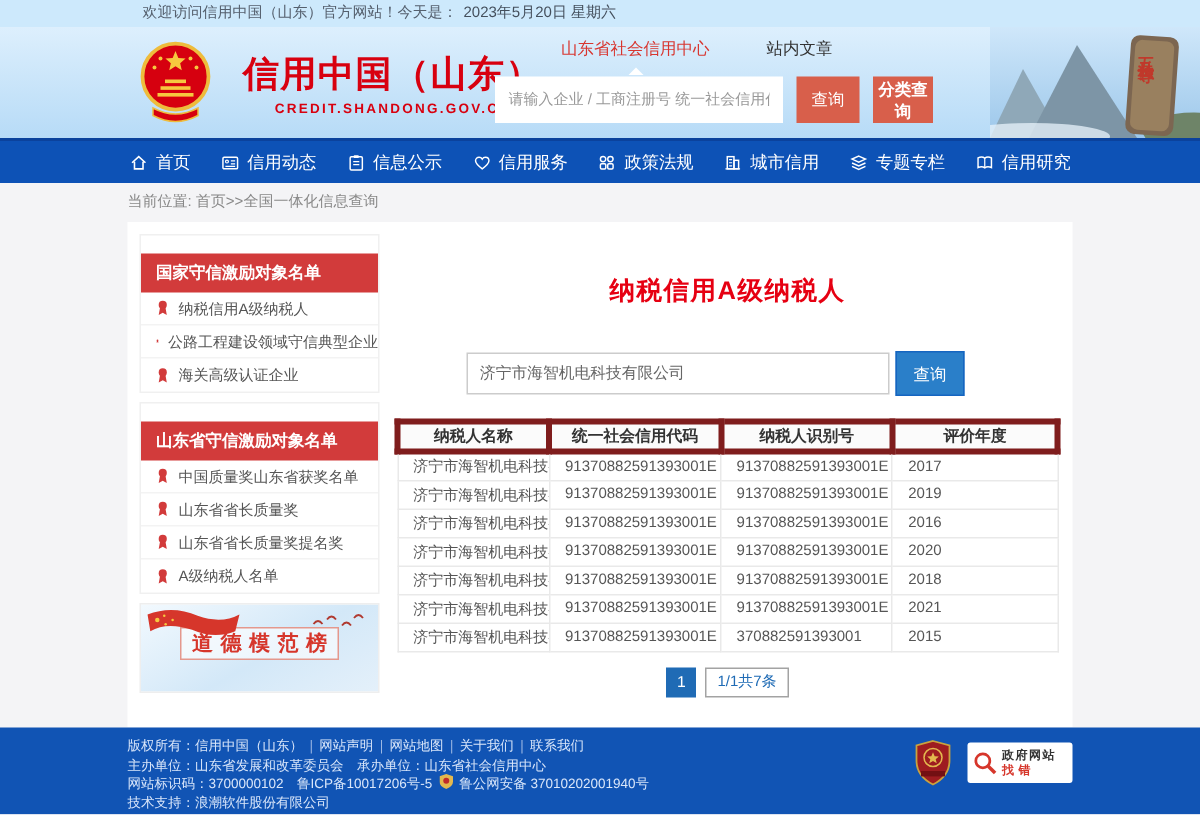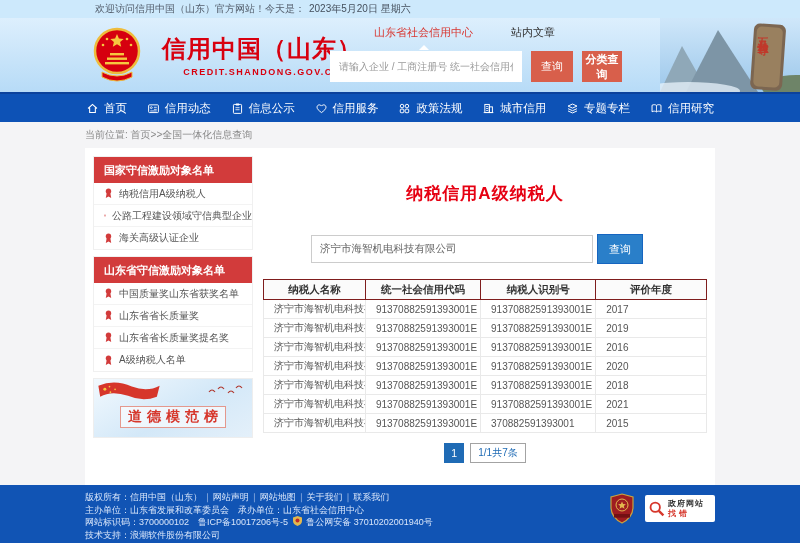--- a/index.html
+++ b/index.html
@@ -39,36 +39,36 @@
 
   
   .breadcrumb { width:630px; margin:0 auto; height:26px; line-height:26px; font-size:10px; color:#888; flex:none; }
   .breadcrumb .home-link { cursor:pointer; }
 
   
   .content-wrap { flex:1; overflow:hidden; }
   .content { width:630px; margin:0 auto; background:#fff; height:100%; padding:8px; display:flex; }
   .sidebar { width:160px; flex:none; }
   .side-section { border:1px solid #f0f0f0; margin-bottom:6px; background:#fff; }
-  .side-header { height:26px; line-height:26px; background:#d23b3b; color:#fff; font-size:11px; font-weight:bold; padding-left:10px; }
+  .side-header { height:26px; line-height:26px; background:#d23b3b; color:#fff; font-size:11px; font-weight:bold; padding-left:10px;margin-top:12px; }
   .side-item { height:22px; display:flex; align-items:center; gap:6px; padding-left:10px; font-size:10px; color:#555; border-bottom:1px solid #f3f3f3; cursor:pointer; white-space:nowrap; }
   .side-item:last-child { border-bottom:none; }
-  .banner { height:60px; position:relative; background:linear-gradient(150deg,#f2f9fe 0%,#d3e8f8 55%,#e4f0fa 100%); border:1px solid #eee; display:flex; align-items:flex-end; justify-content:center; padding-bottom:9px; cursor:pointer; }
+  .banner { height:60px; position:relative; background:linear-gradient(150deg,#f2f9fe 0%,#d3e8f8 55%,#e4f0fa 100%); border:1px solid #eee; display:flex; align-items:flex-end; justify-content:center; padding-bottom:21px; cursor:pointer; }
   .banner-flag { position:absolute; left:2px; top:2px; }
   .banner-birds { position:absolute; right:5px; top:4px; }
   .banner-text { font-size:14px; font-weight:bold; color:#d6362b; letter-spacing:5px; background:rgba(255,255,255,.6); border:1px solid #e4988d; padding:1px 2px 1px 7px; white-space:nowrap; }
 
   .main { flex:1; margin-left:10px; min-width:0; }
   .main-title { margin-top:26px; text-align:center; font-size:17px; font-weight:bold; color:#e60012; letter-spacing:1px; }
   .main-search { display:flex; margin:30px 0 0 48px; height:28px; }
   .main-search input { width:282px; border:1px solid #ccc; padding:0 8px; font-size:10.5px; color:#666; outline:none; }
   .btn-main-query { width:46px; height:30px; margin:-1px 0 0 4px; background:#2a7fc9; border:1px solid #1565c0; color:#fff; font-size:11px; cursor:pointer; }
 
   .data-table { width:100%; border-collapse:collapse; margin-top:16px; table-layout:fixed; }
-  .data-table th { height:20px; font-size:10.5px; color:#333; border:1px solid #7f1d1d; font-weight:bold; background:#fbfbfb; }
+  .data-table th { height:20px; font-size:10.5px; color:#333; border:4px solid #7f1d1d; font-weight:bold; background:#fbfbfb; }
   .data-table td { height:19px; font-size:10px; color:#555; border:1px solid #e9e9e9; padding-left:10px; white-space:nowrap; overflow:hidden; }
 
   .pagination { display:flex; justify-content:center; margin-top:10px; gap:6px; align-items:center; }
   .page-num { width:20px; height:20px; background:#1f6bb5; color:#fff; font-size:10.5px; display:flex; align-items:center; justify-content:center; cursor:pointer; }
   .page-info { height:20px; line-height:18px; border:1px solid #a3a3a3; color:#1f6bb5; font-size:10px; padding:0 7px; cursor:pointer; }
 
   
   .footer { height:58px; background:#1154b4; color:#d9e6fa; flex:none; }
   .footer-inner { width:630px; margin:0 auto; position:relative; padding-top:6px; font-size:9px; line-height:12.5px; }
   .fline { white-space:nowrap; }

